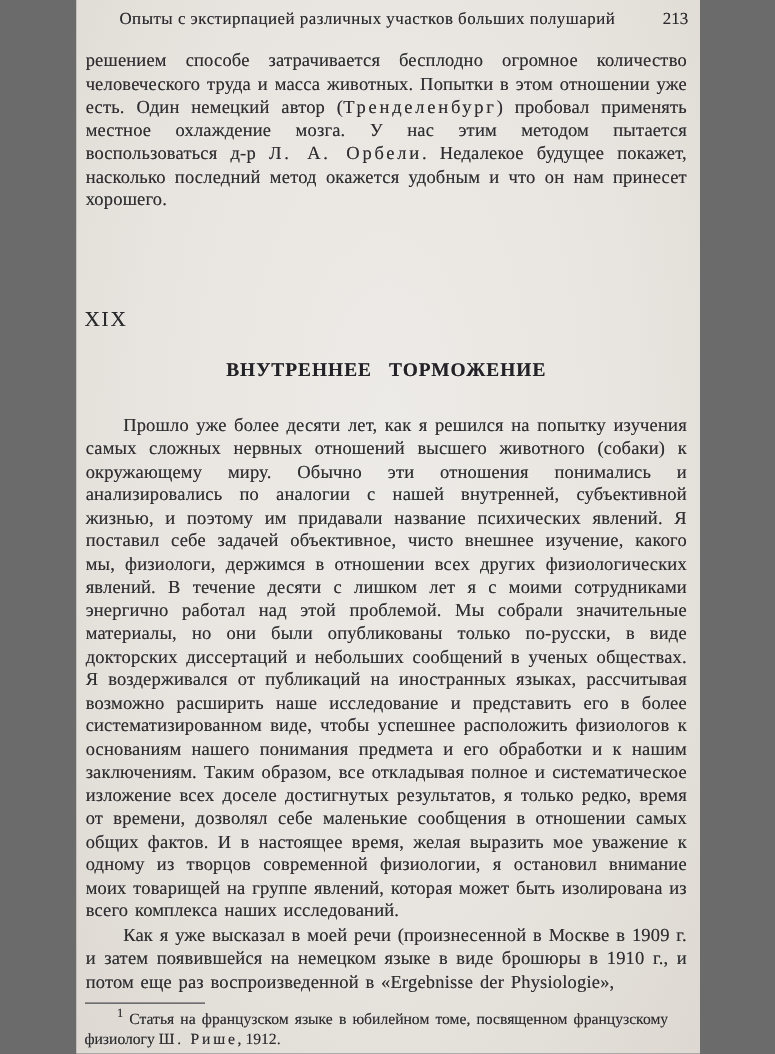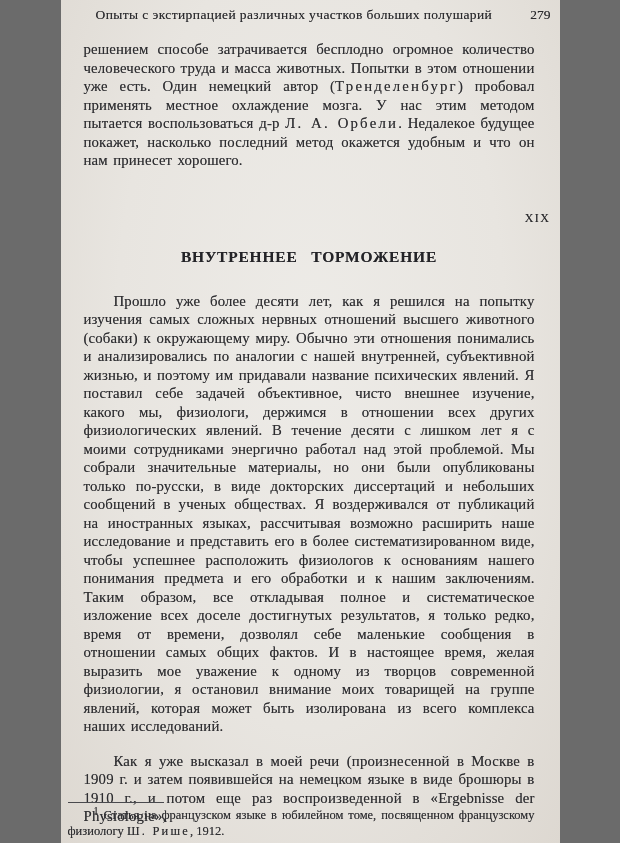--- a/index.html
+++ b/index.html
@@ -36,34 +36,34 @@
     margin-left: 10px;
   }
   .body-text {
     font-size: 14.8px;
     line-height: 18.5px;
     text-align: justify;
     word-spacing: 1.5px;
     letter-spacing: 0.15px;
   }
   .body-text p {
-    margin: 16px;
+    margin: 1px;
     text-indent: 30px;
   }
   .body-text p.no-indent {
     text-indent: 0;
   }
   .spaced-name {
     letter-spacing: 2.2px;
   }
   .chapter-number {
-    text-align: right;
-    font-size: 12px;
+    text-align: left;
+    font-size: 17px;
     letter-spacing: 1.5px;
-    margin: 41px 0 20px 0;
+    margin: 76px 0 20px 0;
     color: #29292c;
   }
   .chapter-title {
     text-align: center;
     font-weight: bold;
     font-size: 15.5px;
     line-height: 22px;
     letter-spacing: 0.8px;
     margin: 0 0 24px 0;
     color: #232327;
@@ -95,21 +95,21 @@
     text-indent: 26px;
   }
 </style>
 </head>
 <body>
 
 <div class="page">
 
   <div class="page-header">
     <span class="running-title">Опыты с экстирпацией различных участков больших полушарий</span>
-    <span class="page-number">279</span>
+    <span class="page-number">213</span>
   </div>
 
   <div class="body-text">
     <p class="no-indent"><span>решением способе затрачивается бесплодно огромное количество человеческого труда и масса животных. Попытки в этом отношении уже есть. Один немецкий автор (</span><span class="spaced-name">Тренделенбург</span><span>) пробовал применять местное охлаждение мозга. У нас этим методом пытается воспользоваться д-р </span><span class="spaced-name">Л. А. Орбели</span><span>. Недалекое будущее покажет, насколько последний метод окажется удобным и что он нам принесет хорошего.</span></p>
   </div>
 
   <div class="chapter-number">XIX</div>
 
   <div class="chapter-title">
     <div class="line1">ВНУТРЕННЕЕ ТОРМОЖЕНИЕ</div>

